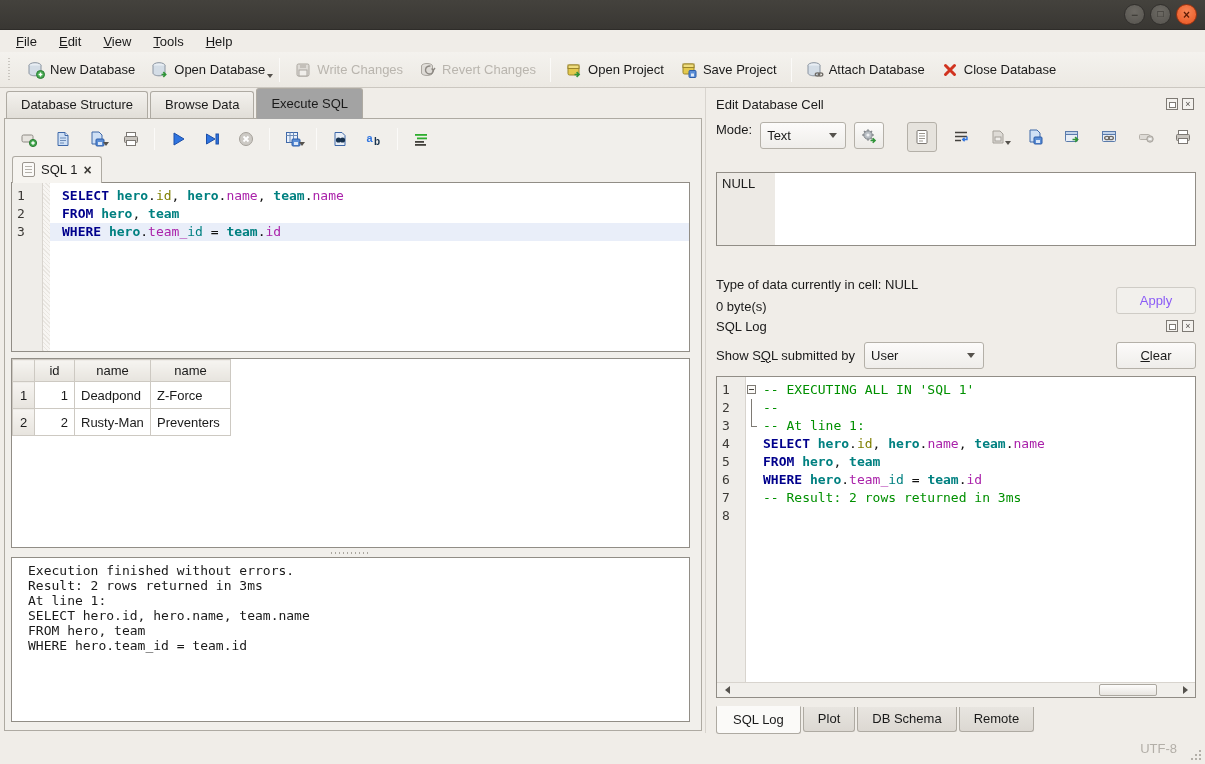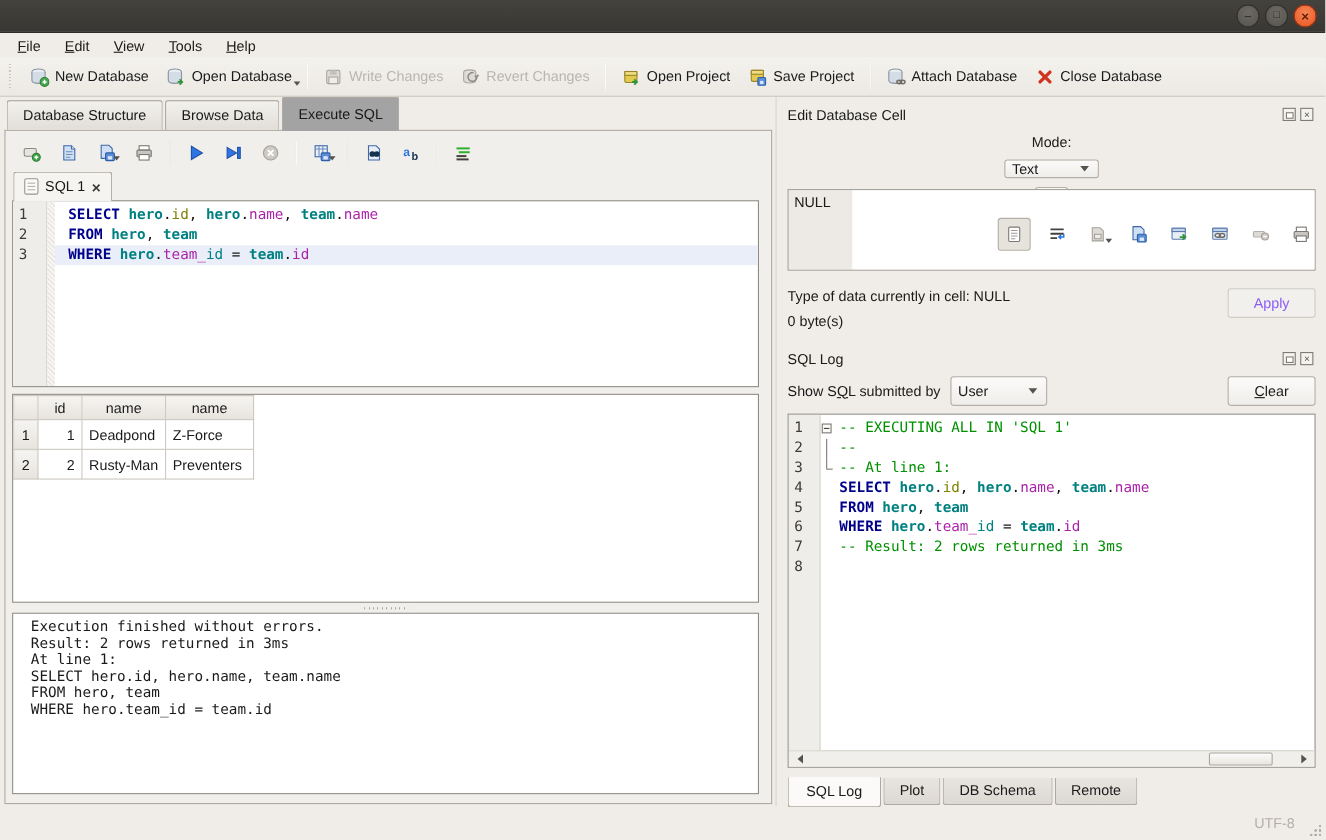--- a/index.html
+++ b/index.html
@@ -89,35 +89,35 @@
   
   .message-box { flex:1; border:1px solid #918d86; background:#fff; font-family:"DejaVu Sans Mono", monospace; padding:5px 16px; line-height:15px; overflow:hidden; }
 
   
   .panel-title-row { height:22px; display:flex; align-items:center; padding-top:2px; }
   .panel-title { flex:1; font-size:13px; }
   .dockbtns { display:flex; gap:4px; margin-right:2px; }
   .dockbtn { width:12px; height:12px; border:1px solid #7e7a74; background:#f4f2ee; position:relative; font-size:9px; line-height:10px; text-align:center; color:#55524d; }
   .dockbtn.float::after { content:""; position:absolute; left:2px; top:3px; width:5px; height:4px; border:1px solid #7e7a74; background:#fff; }
 
-  .mode-row { height:30px; margin-top:8px; display:flex; align-items:center; gap:8px;flex-direction:column; }
+  .mode-row { height:30px; margin-top:8px; display:flex; align-items:flex-start; gap:8px; }
   .label { white-space:nowrap; }
   .combo { height:27px; background:linear-gradient(#fcfbfa,#efedea); border:1px solid #b4b0a8; border-radius:3px; display:flex; align-items:center; padding:0 6px; position:relative; cursor:default; }
   .combo .val { flex:1; }
   .combo .cmb-arrow { width:0; height:0; border:4px solid transparent; border-top:5px solid #55524d; margin:4px 2px 0 10px; }
   .gear-btn { width:30px; height:27px; border:1px solid #b4b0a8; border-radius:3px; background:linear-gradient(#fcfbfa,#eceae6); display:flex; align-items:center; justify-content:center; }
   .cell-icons { margin-left:auto; display:flex; align-items:center; gap:11px; }
   .cbtn { width:26px; height:26px; display:flex; align-items:center; justify-content:center; position:relative; }
   .cbtn.pressed { border:1px solid #b4b0a8; border-radius:3px; background:#e6e3dd; width:30px; height:30px; }
 
   .null-box { height:74px; margin-top:20px; border:1px solid #918d86; background:#fff; display:flex; }
   .null-gutter { width:58px; background:#edeae5; padding:3px 0 0 5px; }
   .null-content { flex:1; background:#fff; }
 
-  .info-row { height:52px; margin-top:16px; display:flex; align-items:flex-start; }
+  .info-row { height:52px; margin-top:16px; display:flex; align-items:flex-end; }
   .info-lines { flex:1; display:flex; flex-direction:column; gap:7px; }
   .btn { height:27px; min-width:80px; border:1px solid #b4b0a8; border-radius:3px; background:linear-gradient(#fcfbfa,#efedea); display:flex; align-items:center; justify-content:center; padding:0 12px; cursor:default; }
   .btn.disabled { color:#8b5cf6; background:#f2f0ec; border-color:#cfccc6; }
   .btn u { text-decoration:underline; }
 
   .filter-row { height:30px; margin-top:4px; display:flex; align-items:center; gap:9px; }
   .filter-row .label u { text-decoration:underline; }
   .filter-row .btn { margin-left:auto; }
 
   .log-box { flex:1; margin-top:6px; border:1px solid #918d86; background:#fff; display:flex; flex-direction:column; overflow:hidden; font-family:"DejaVu Sans Mono", monospace; }
@@ -534,21 +534,21 @@
       <div class="panel-title-row">
         <div class="panel-title">SQL Log</div>
         <div class="dockbtns">
           <span class="dockbtn float"></span>
           <span class="dockbtn">×</span>
         </div>
       </div>
 
       <div class="filter-row">
         <span class="label">Show S<u>Q</u>L submitted by</span>
-        <div class="combo" style="width:88px">
+        <div class="combo" style="width:120px">
           <span class="val">User</span>
           <span class="cmb-arrow"></span>
         </div>
         <div class="btn">
           <span><u>C</u>lear</span>
         </div>
       </div>
 
       <div class="log-box">
         <div class="log-lines" id="log-lines">

